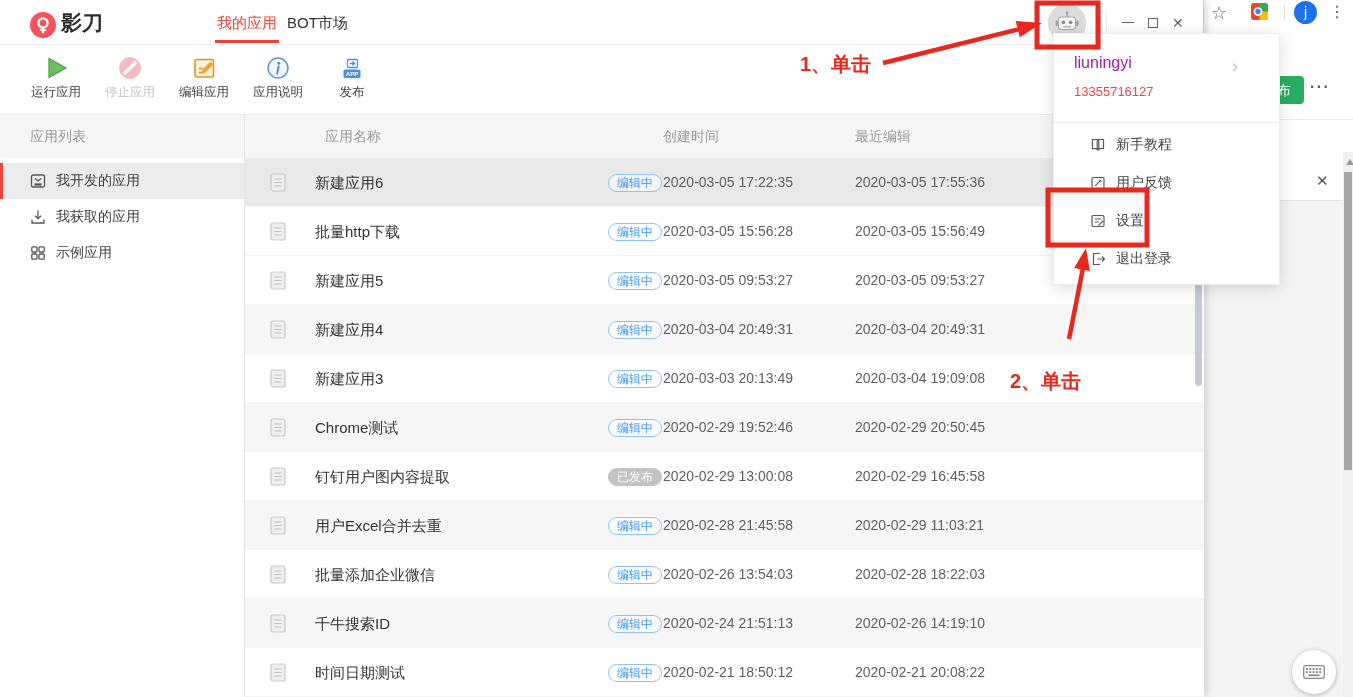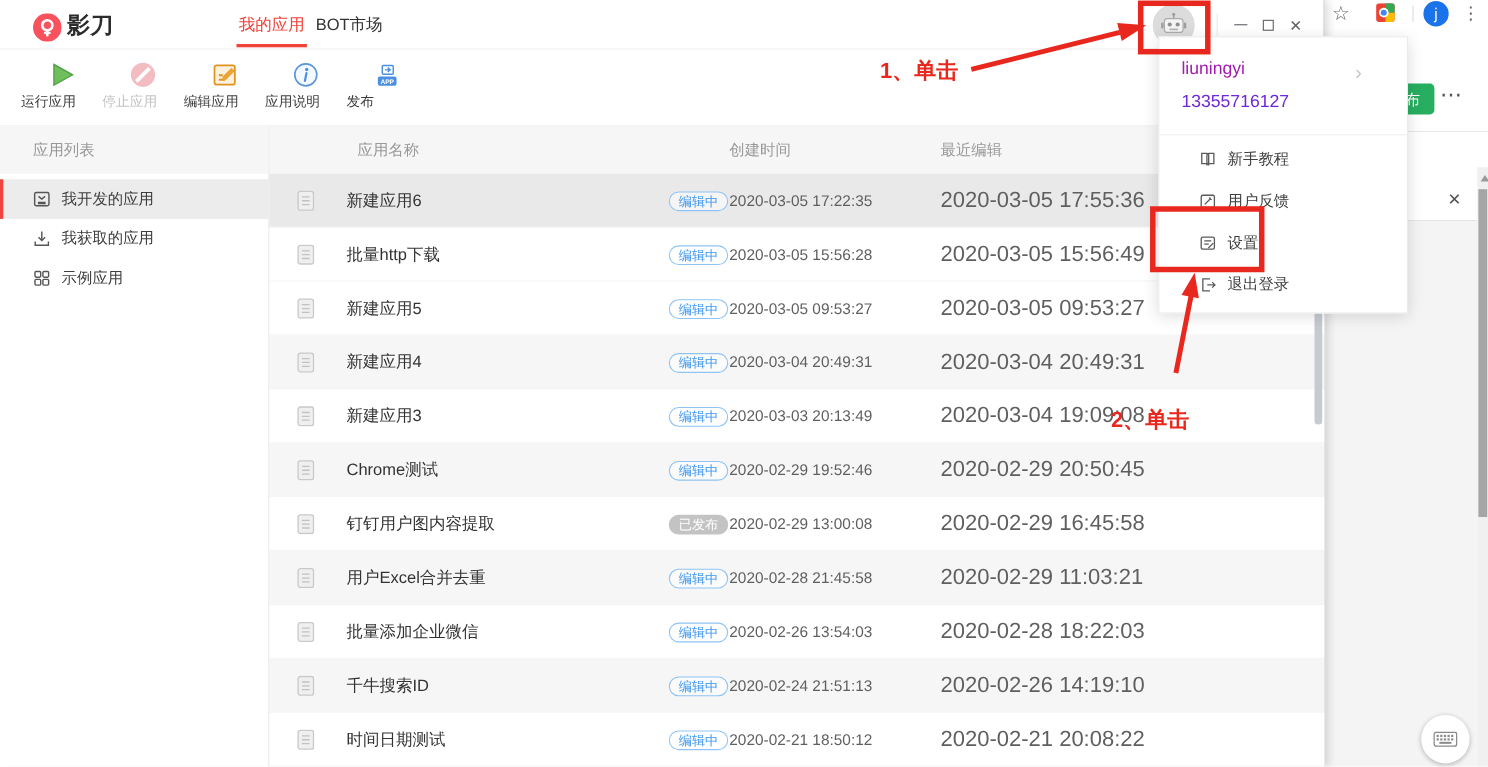--- a/index.html
+++ b/index.html
@@ -37,21 +37,21 @@
   .tab-bot { left:287px; color:#333; }
   .avatar { position:absolute; left:1048px; top:4px; width:38px; height:38px; border-radius:50%; background:#dcdcdc; cursor:pointer; }
   .pre-avatar-sep { position:absolute; left:1106px; top:12px; width:1px; height:21px; background:#ececec; }
   .win-controls { position:absolute; left:1122px; top:0; height:45px; display:flex; align-items:center; gap:14px; color:#5f6368; }
   .wc-min { width:12px; height:1.6px; background:#5f6368; display:inline-block; }
   .wc-max { width:10px; height:10px; border:1.4px solid #5f6368; display:inline-block; }
   .wc-close { font-size:14px; line-height:14px; }
 
   
   .toolbar { position:absolute; left:0; top:46px; width:100%; height:69px; background:#fff; border-bottom:1px solid #ebebeb; display:flex; padding-left:19px; }
-  .tool { width:74px; padding-top:7px; cursor:pointer; }
+  .tool { width:74px; text-align:center; padding-top:7px; cursor:pointer; }
   .tool .t-ico { height:30px; display:flex; align-items:center; justify-content:center; }
   .tool .t-lbl { font-size:12.5px; color:#3c3c3c; margin-top:1px; }
   .tool.disabled .t-lbl { color:#c3c3c3; }
   .caret { color:#a5a5a5; font-size:10px; }
 
   
   .sidebar { position:absolute; left:0; top:115px; width:245px; height:582px; background:#fff; border-right:1px solid #e4e4e4; }
   .sb-header { height:43px; line-height:43px; padding-left:30px; background:#f6f6f6; color:#999; font-size:14px; }
   .sb-items { padding-top:5px; }
   .sb-item { position:relative; height:36px; display:flex; align-items:center; padding-left:30px; font-size:14px; color:#3d3d3d; cursor:pointer; }
@@ -66,28 +66,28 @@
   .th-name { left:80px; } .th-created { left:418px; } .th-edited { left:610px; }
   .trow { position:relative; height:49px; background:#fff; border-bottom:1px solid #f4f4f4; cursor:pointer; }
   .trow.shaded { background:#f6f6f6; }
   .trow.selected { background:#e9e9e9; }
   .c-icon { position:absolute; left:25px; top:15px; }
   .c-name { position:absolute; left:70px; line-height:49px; font-size:15px; color:#333; }
   .badge { position:absolute; left:347px; top:16px; height:18px; line-height:16px; padding:0 8px; border-radius:9px; font-size:12px;margin-left:16px; }
   .b-edit { color:#3e97f2; border:1px solid #8fc3f5; background:rgba(255,255,255,.55); }
   .b-pub { color:#fff; border:1px solid #c3c3c3; background:#c3c3c3; }
   .c-created { position:absolute; left:418px; line-height:49px; font-size:14px; color:#5f5f5f; }
-  .c-edited { position:absolute; left:610px; line-height:49px; font-size:20px; color:#5f5f5f; }
+  .c-edited { position:absolute; left:610px; line-height:49px; font-size:14px; color:#5f5f5f; }
   .tbl-scroll-thumb { position:absolute; left:1195px; top:283px; width:7px; height:103px; border-radius:4px; background:#c6cad1; z-index:12; }
 
   
   .user-menu { position:absolute; left:1053px; top:33px; width:227px; height:252px; background:#fff; border:1px solid #ececec; box-shadow:0 3px 14px rgba(0,0,0,.14); z-index:30; }
   .um-name { position:absolute; left:20px; top:20px; font-size:16px; color:#a21caf; }
   .um-chevron { position:absolute; left:178px; top:22px; font-size:18px; color:#c5c5c5; cursor:pointer; }
-  .um-phone { position:absolute; left:20px; top:50px; font-size:16px; color:#6d28d9; }
+  .um-phone { position:absolute; left:20px; top:50px; font-size:13px; color:#ef4444; }
   .um-div { position:absolute; left:0; top:88px; width:100%; height:1px; background:#efefef; }
   .um-items { position:absolute; left:0; top:92px; width:100%; }
   .um-item { height:38px; display:flex; align-items:center; padding-left:36px; font-size:14px; color:#404040; cursor:pointer; }
   .um-item svg { margin-right:10px; flex:none; }
 
   
   .anno-svg { position:absolute; left:0; top:0; width:1353px; height:697px; z-index:40; pointer-events:none; }
   .anno-text { position:absolute; z-index:41; color:#e8281e; font-size:20px; font-weight:600; pointer-events:none; }
   .anno-1 { left:800px; top:51px; }
   .anno-2 { left:1010px; top:368px; }

